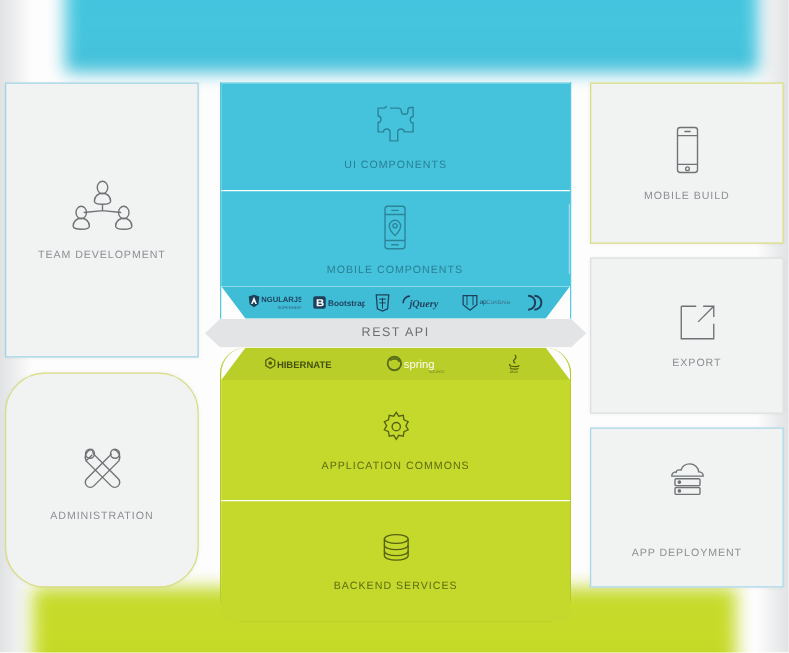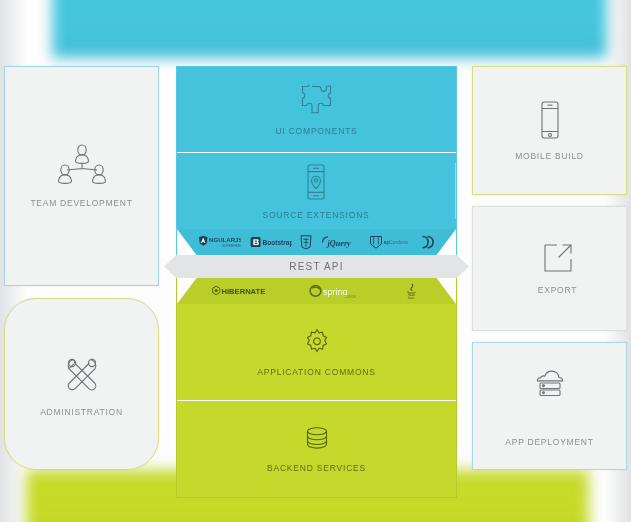--- a/index.html
+++ b/index.html
@@ -178,20 +178,21 @@
     font-size: 10px;
     letter-spacing: 1.2px;
   }
 
   #app-commons { height: 96px; }
   #backend-services { height: 96px; }
   .green-stack {
     border-left: 1.5px solid #b6c92a;
     border-right: 1.5px solid #b6c92a;
     border-bottom: 1.5px solid #b6c92a;
+    border-radius: 21px;
   }
   .blue-stack {
     border-left: 1px solid #56c9e0;
     border-right: 1px solid #56c9e0;
     border-top: 1px solid #56c9e0;
   }
 </style>
 </head>
 <body>
 
@@ -255,21 +256,21 @@
           <div class="panel">
             <span class="glyph">
               <svg width="26" height="38" viewBox="0 0 26 38" fill="none" stroke="#2c8499" stroke-width="1.1">
                 <rect x="5" y="2" width="16" height="34" rx="2.2"></rect>
                 <path d="M10 5.3h6M10 32.8h6"></path>
                 <path d="M5 8.6h16M5 29.4h16"></path>
                 <path d="M13 13.2c-2.5 0-4.5 2-4.5 4.5 0 3.3 4.5 7.8 4.5 7.8s4.5-4.5 4.5-7.8c0-2.5-2-4.5-4.5-4.5z"></path>
                 <circle cx="13" cy="17.6" r="1.7"></circle>
               </svg>
             </span>
-            <span>SOURCE EXTENSIONS</span>
+            <span>MOBILE COMPONENTS</span>
           </div>
 
           <div class="panel-divider"></div>
 
         </div>
 
         <div class="logo-band blue">
 
           <span class="logo">
             <svg width="44" height="14" viewBox="0 0 44 14">

